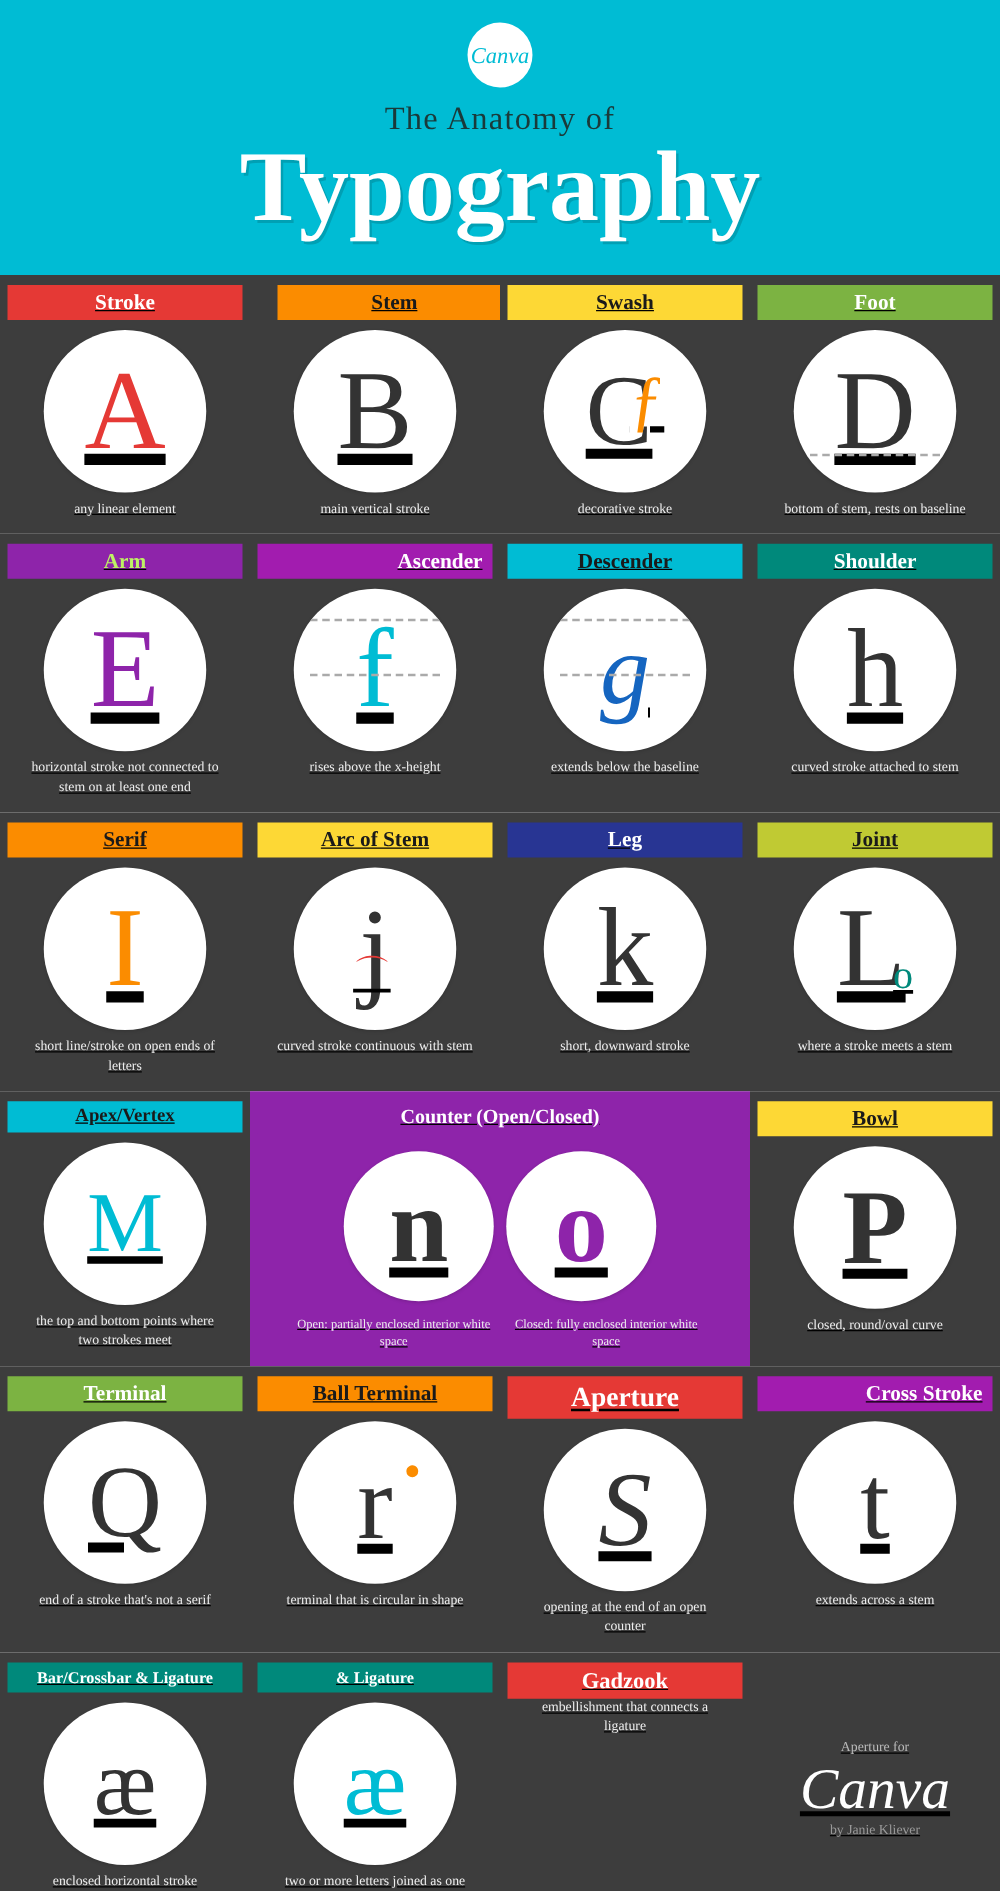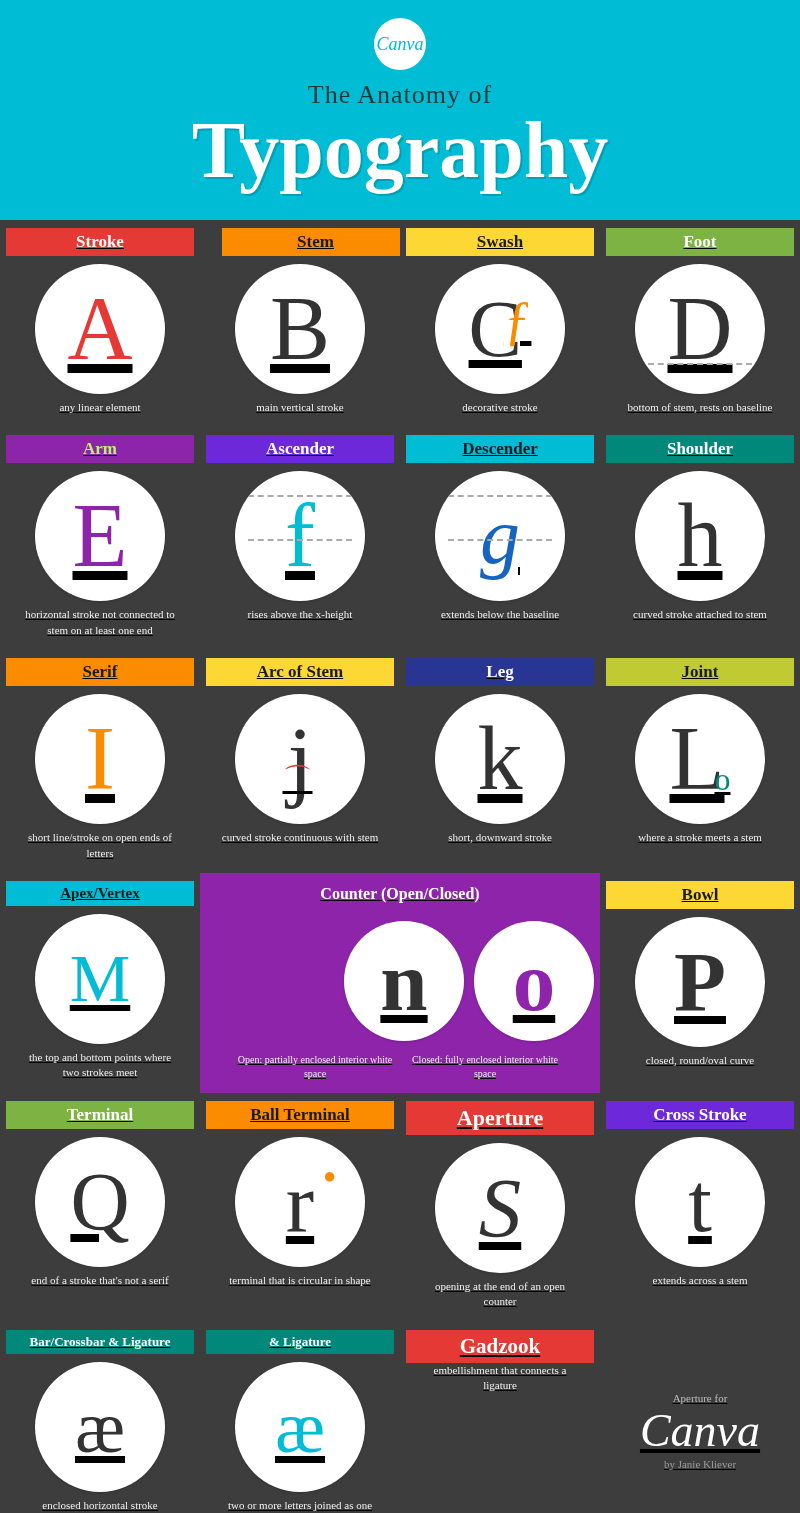--- a/index.html
+++ b/index.html
@@ -88,30 +88,29 @@
       line-height: 1.4;
       max-width: 160px;
     }
 
     
     .lbl-red { background: #e53935; color: white; }
     .lbl-orange { background: #fb8c00; color: #1a1a1a; }
     .lbl-yellow { background: #fdd835; color: #1a1a1a; }
     .lbl-green { background: #7cb342; color: white; }
     .lbl-purple { background: #8e24aa; color: #bef264; }
-    .lbl-blue { background: #6d28d9; color: white; }
+    .lbl-blue { background: #a21caf; color: white; text-align: right; }
     .lbl-cyan { background: #00bcd4; color: #1a1a1a; }
     .lbl-teal { background: #00897b; color: white; }
     .lbl-darkblue { background: #283593; color: white; }
     .lbl-lime { background: #c0ca33; color: #1a1a1a; }
 
     
     .span2 {
       grid-column: span 2;
-      align-items: flex-end;
     }
 
     
     .credit-cell {
       background: #404040;
       display: flex;
       flex-direction: column;
       align-items: center;
       justify-content: center;
       padding: 20px;
@@ -344,21 +343,21 @@
 
   <div class="cell" style="background:#3d3d3d;">
     <div class="cell-label" style="font-family:Georgia,serif;font-size:13px;padding:4px 4px;width:100%;background:#00897b;color:white;font-weight:bold;">&amp; Ligature</div>
     <div class="circle">
       <span style="font-size:75px;font-family:Georgia,serif;color:#00bcd4;">æ</span>
     </div>
     <div class="cell-desc">two or more letters joined as one character</div>
   </div>
 
   <div class="cell" style="background:#3d3d3d;">
-    <div class="cell-label lbl-red" style="font-family:Georgia,serif;font-size:21px;padding:4px 8px;width:100%;">Gadzook</div>
+    <div class="cell-label lbl-red" style="font-family:Georgia,serif;font-size:18px;padding:4px 8px;width:100%;">Gadzook</div>
     <div class="cell-desc">embellishment that connects a ligature</div>
   </div>
 
   <div class="credit-cell" style="background:#3d3d3d;">
     <div style="color:#bbb;font-size:11px;text-align:center;margin-bottom:4px;">Aperture for</div>
     <div style="font-family:'Palatino Linotype',Palatino,serif;font-style:italic;color:white;font-size:46px;line-height:1;">Canva</div>
     <div style="color:#999;font-size:11px;text-align:center;margin-top:4px;">by Janie Kliever</div>
   </div>
 </div>
 

